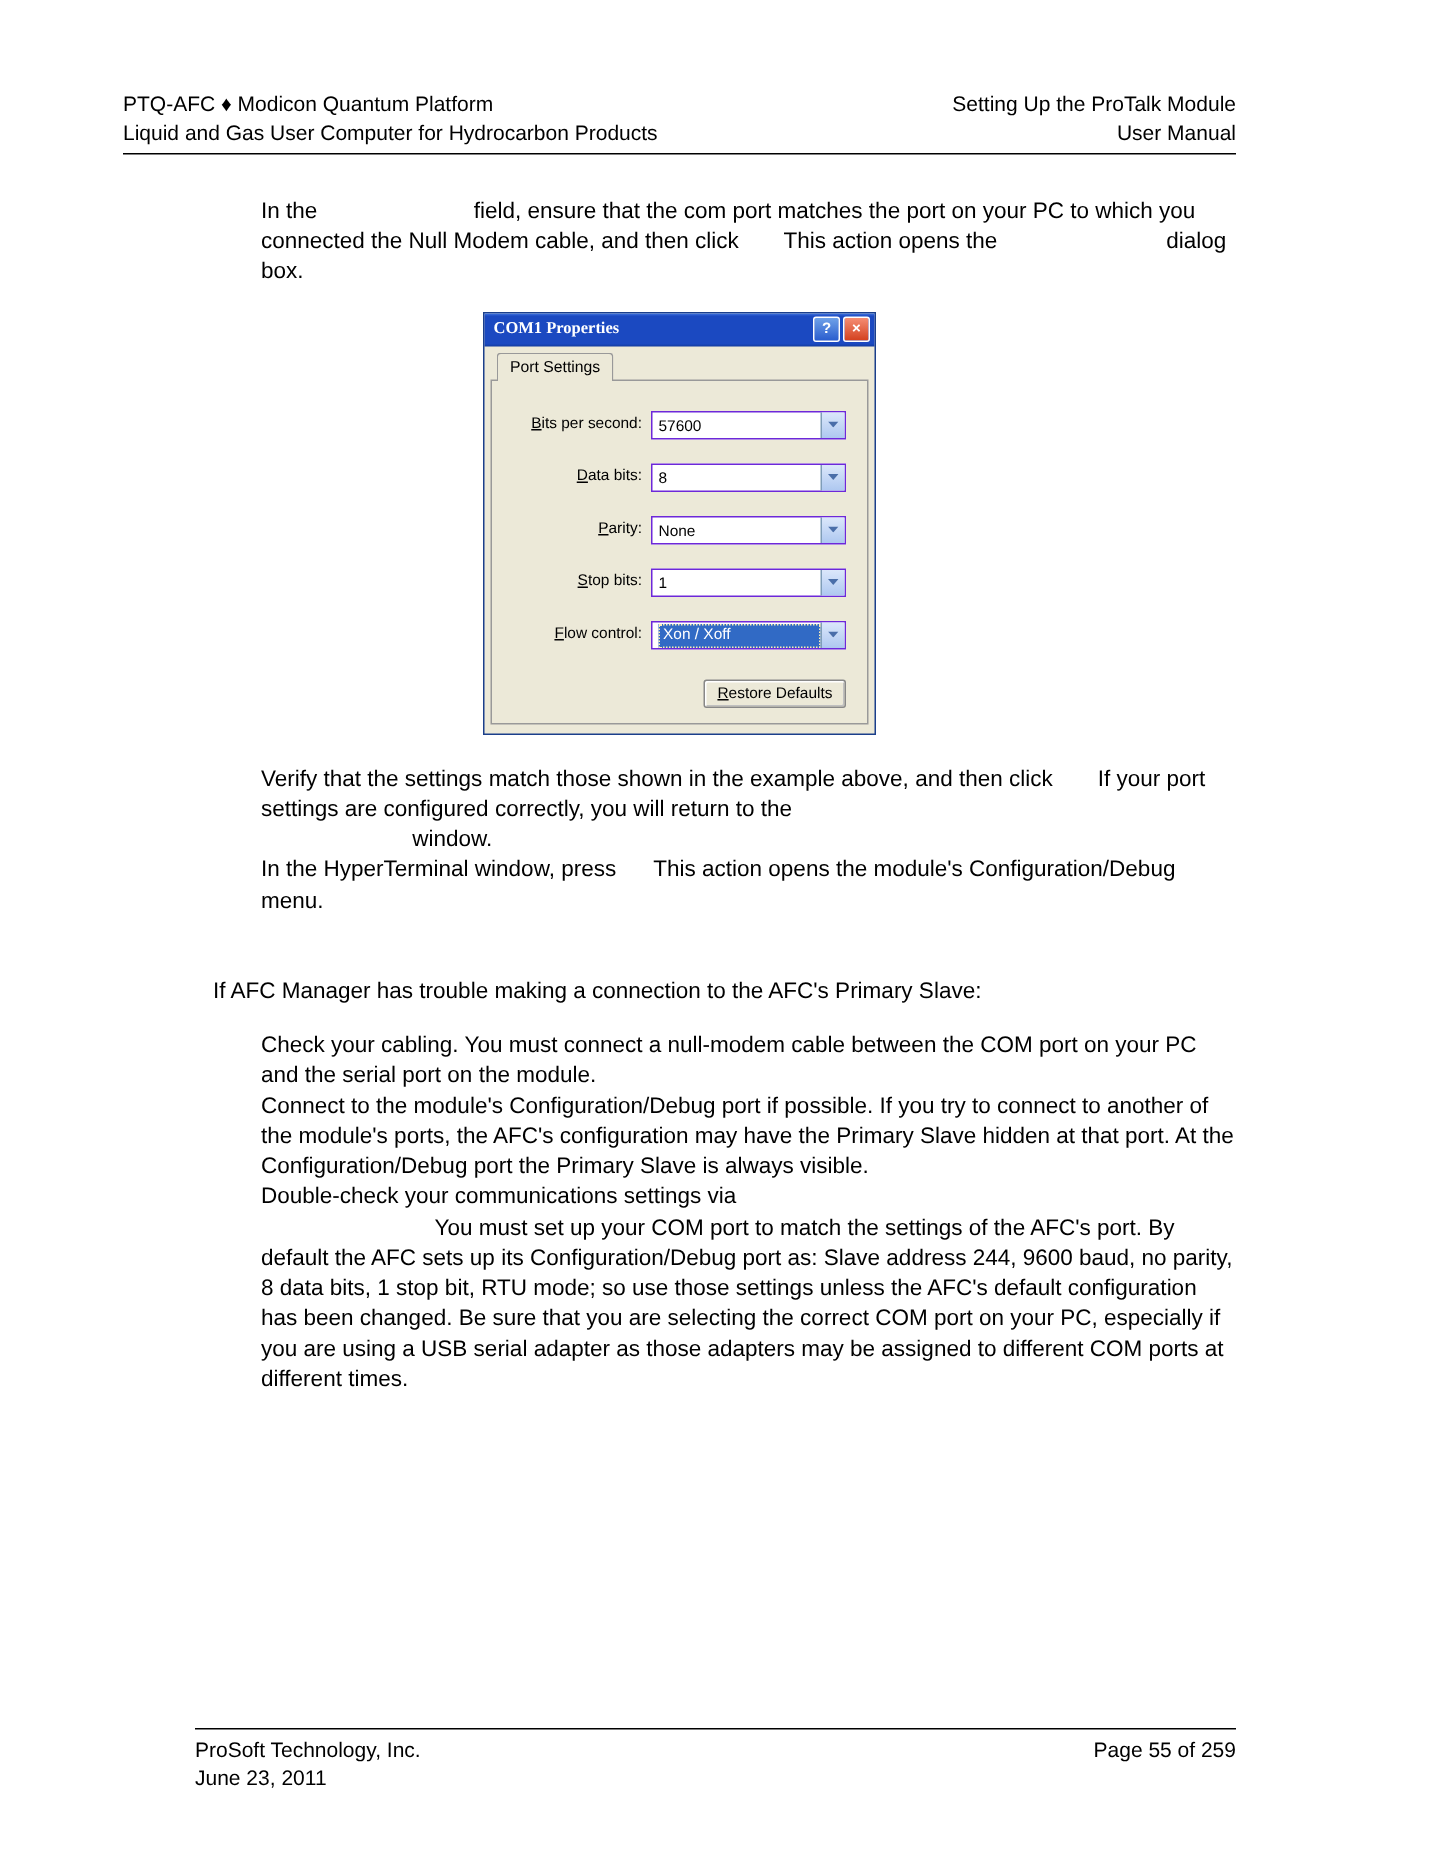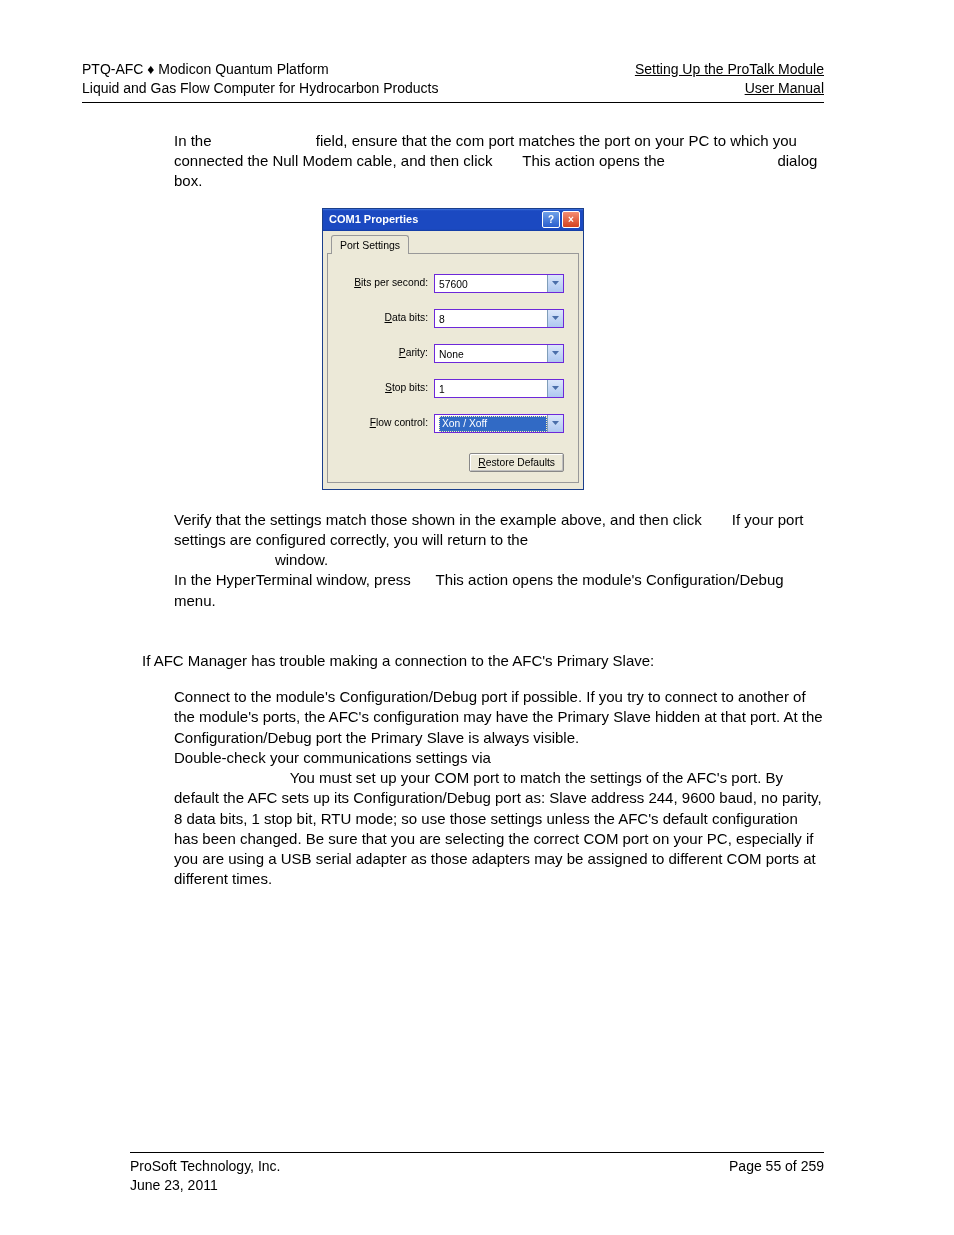--- a/index.html
+++ b/index.html
@@ -20,21 +20,21 @@
   }
   .header {
     display: flex;
     justify-content: space-between;
     border-bottom: 1px solid #000;
     padding-bottom: 4px;
     margin-bottom: 28px;
     font-size: 14px;
   }
   .header .left, .header .right { }
-  .header .right { text-align: right; text-decoration: underline; }
+  .header .right { text-align: right; }
   .footer {
     position: absolute;
     bottom: 40px;
     left: 130px;
     right: 130px;
     border-top: 1px solid #000;
     padding-top: 4px;
     display: flex;
     justify-content: space-between;
     font-size: 14px;
@@ -63,21 +63,21 @@
   .titlebar {
     height: 22px;
     background: linear-gradient(to bottom, #3f74e0 0%, #1b49c1 8%, #1b49c1 92%, #123a9e 100%);
     display: flex;
     align-items: center;
     color: #fff;
     font-weight: bold;
     padding: 0 3px 0 6px;
     font-size: 11px;
   }
-  .titlebar .title { flex: 1; }
+  .titlebar .title { flex: 1; font-family: Liberation Serif, serif; }
   .tb-btns { display: flex; gap: 2px; }
   .tb-btn {
     width: 16px; height: 15px;
     border: 1px solid #fff;
     border-radius: 2px;
     display: flex; align-items: center; justify-content: center;
     font-weight: bold;
     font-size: 10px;
     line-height: 1;
     cursor: pointer;
@@ -181,21 +181,21 @@
     padding: 8px 6px 4px 6px;
   }
 </style>
 </head>
 <body>
 
 <div class="page">
   <div class="header">
     <div class="left">
       <div>PTQ-AFC ♦ Modicon Quantum Platform</div>
-      <div>Liquid and Gas Flow Computer for Hydrocarbon Products</div>
+      <div>Liquid and Gas User Computer for Hydrocarbon Products</div>
     </div>
     <div class="right">
       <div>Setting Up the ProTalk Module</div>
       <div>User Manual</div>
     </div>
   </div>
 
   <div class="para">
     <p>
       <span>In the </span>
@@ -301,20 +301,21 @@
       <span> This action opens the module's Configuration/Debug menu.</span>
     </p>
   </div>
 
   <div class="gap-big"></div>
 
   <div style="margin-left:60px">If AFC Manager has trouble making a connection to the AFC's Primary Slave:</div>
 
   <div class="gap"></div>
 
+  <div class="para">Check your cabling. You must connect a null-modem cable between the COM port on your PC and the serial port on the module.</div>
   <div class="para">Connect to the module's Configuration/Debug port if possible. If you try to connect to another of the module's ports, the AFC's configuration may have the Primary Slave hidden at that port. At the Configuration/Debug port the Primary Slave is always visible.</div>
   <div class="para">
     <span>Double-check your communications settings via </span>
     <br>
     <span style="visibility:hidden">Communications</span>
     <span> You must set up your COM port to match the settings of the AFC's port. By default the AFC sets up its Configuration/Debug port as: Slave address 244, 9600 baud, no parity, 8 data bits, 1 stop bit, RTU mode; so use those settings unless the AFC's default configuration has been changed. Be sure that you are selecting the correct COM port on your PC, especially if you are using a USB serial adapter as those adapters may be assigned to different COM ports at different times.</span>
   </div>
 
   <div class="footer">
     <div class="left">

